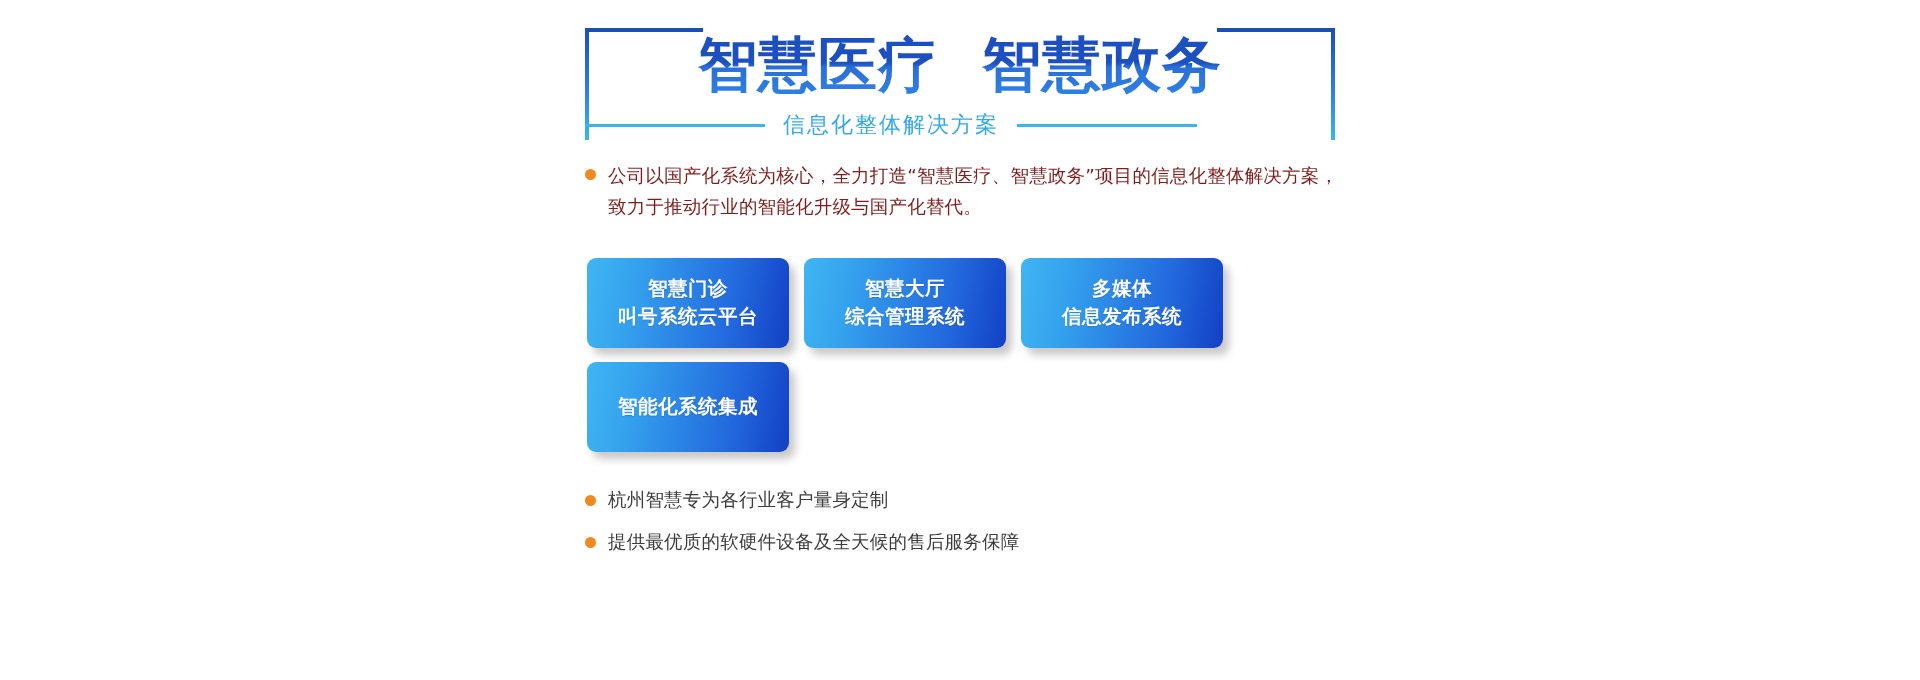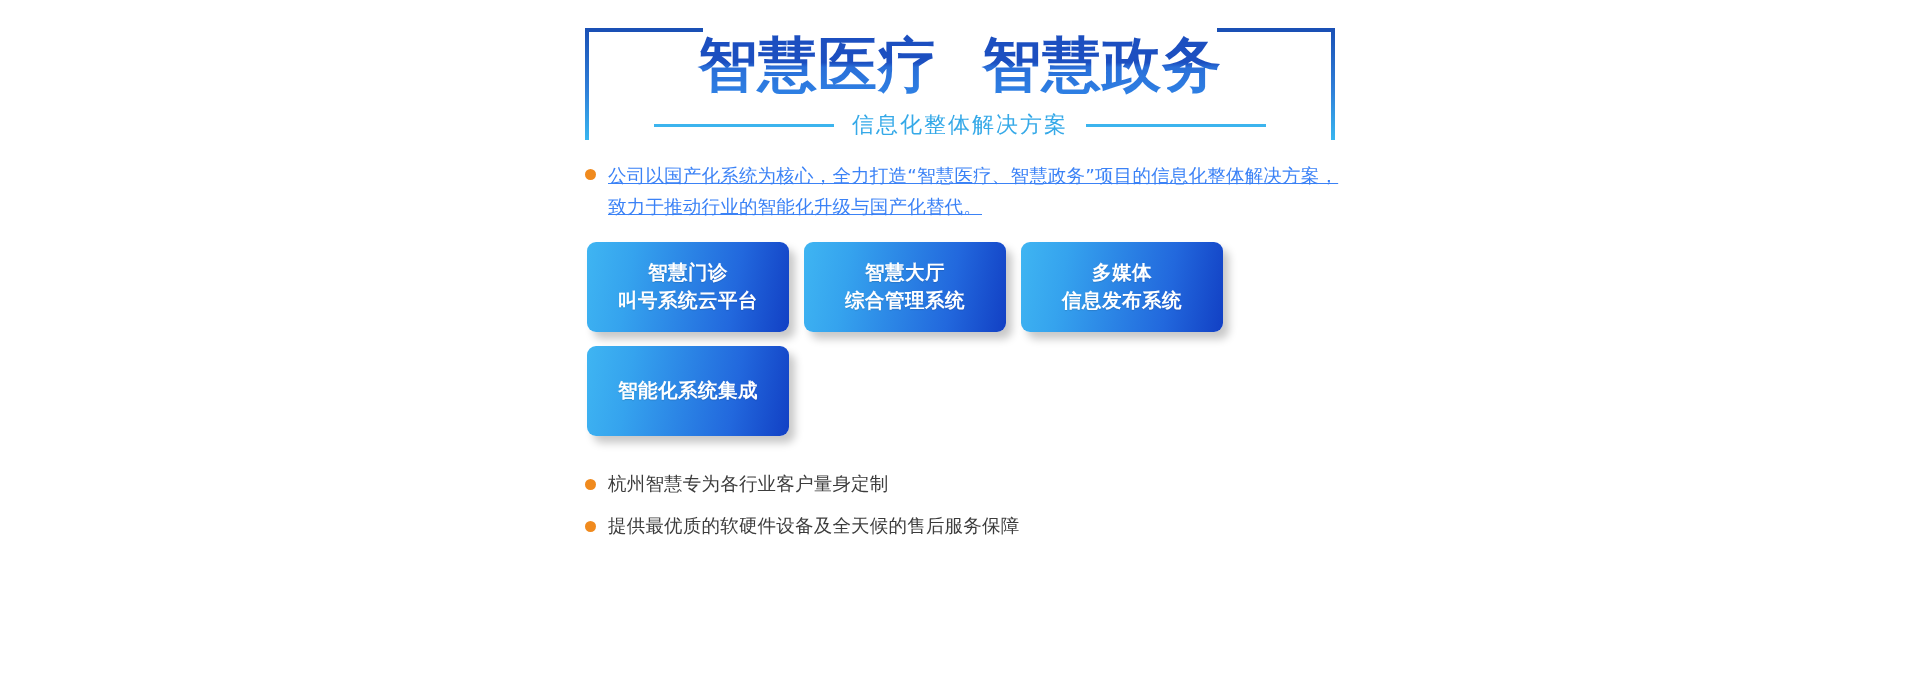--- a/index.html
+++ b/index.html
@@ -82,21 +82,20 @@
   }
   .title-gap { display: inline-block; width: 44px; }
 
   .subtitle-row {
     position: absolute;
     left: 0;
     top: 82px;
     width: 100%;
     display: flex;
     align-items: center;
-    justify-content: center;
     gap: 18px;
   }
   .sub-line {
     height: 3px;
     width: 180px;
     background: #3cb4ee;
     flex: none;
   }
   .subtitle-text {
     font-size: 22px;
@@ -124,29 +123,28 @@
     flex: none;
     width: 11px;
     height: 11px;
     border-radius: 50%;
     background: #f08a1e;
     margin-top: 9px;
   }
   .bullet-para .text {
     font-size: 18.5px;
     line-height: 31px;
-    color: #3b82f6;
+    color: #7f1d1d;
     font-family: "DejaVu Sans", "Liberation Sans", sans-serif;
     letter-spacing: 0.2px;
-    text-decoration: underline;
   }
 
   
   .card-grid {
-    margin-top: 20px;
+    margin-top: 36px;
     display: grid;
     grid-template-columns: repeat(3, 202px);
     grid-auto-rows: 90px;
     column-gap: 15px;
     row-gap: 14px;
     margin-left: 2px;
   }
   .card {
     border-radius: 9px;
     background: linear-gradient(100deg, #3fb5f2 0%, #35a3ee 22%, #2268dd 72%, #1240c4 100%);

